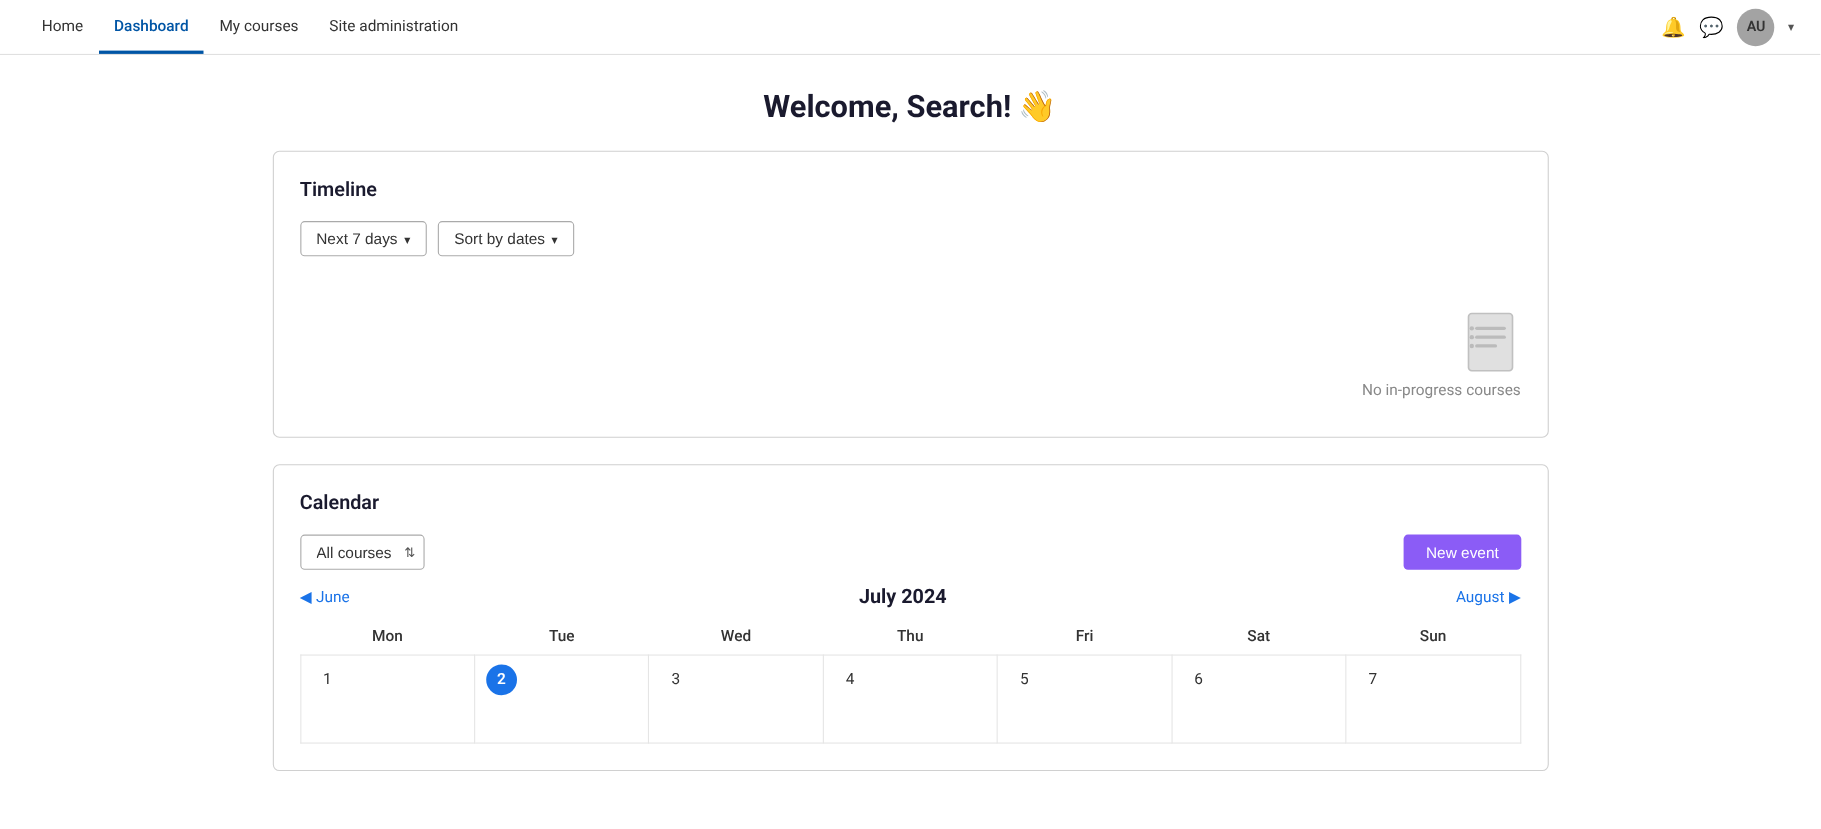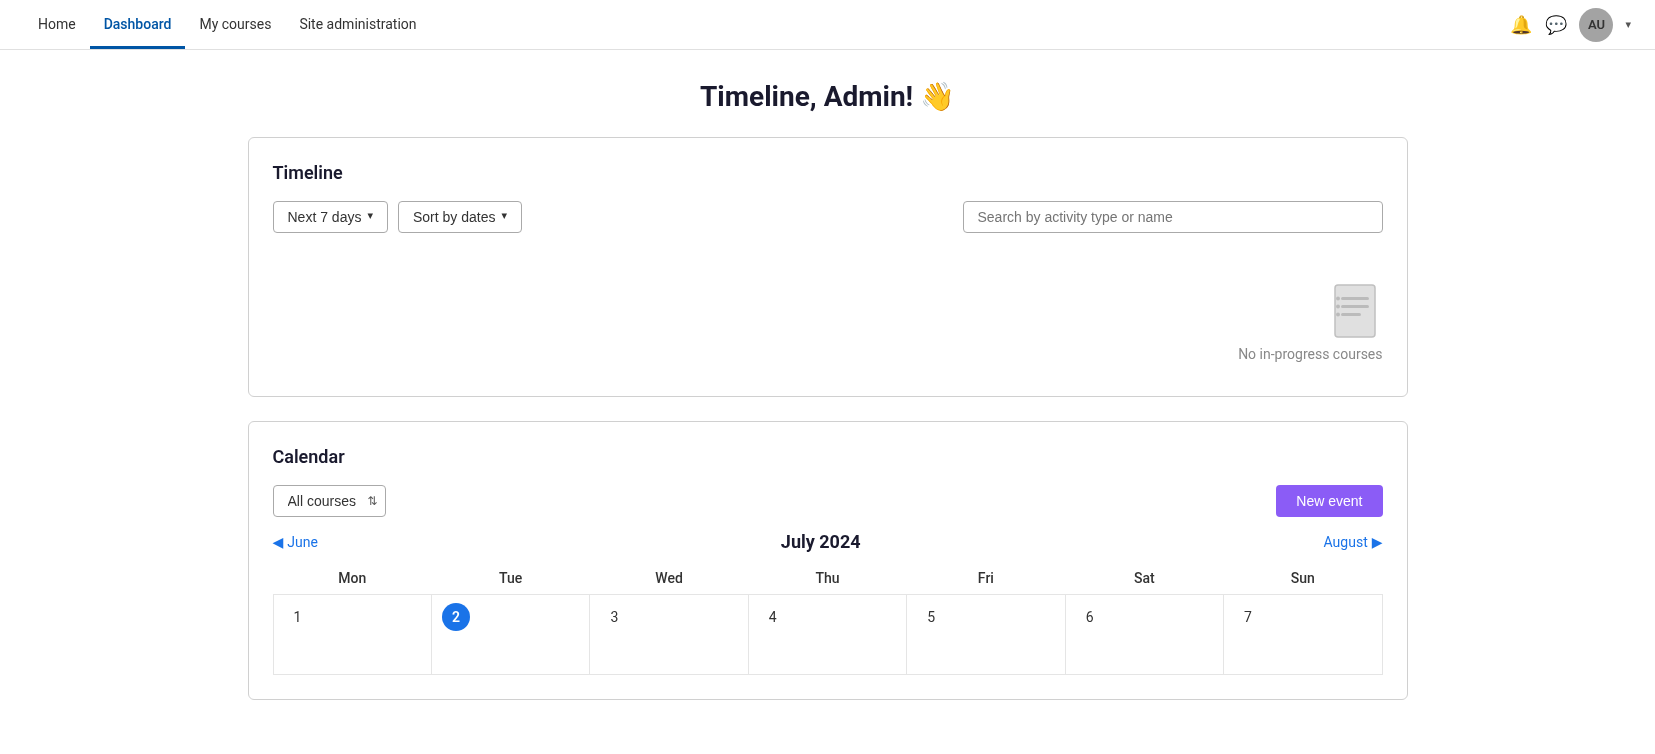--- a/index.html
+++ b/index.html
@@ -33,21 +33,21 @@
     
     .panel {
       border: 1px solid #d0d0d0; border-radius: 6px; padding: 24px;
       margin-bottom: 24px;
     }
     .panel-title { font-size: 18px; font-weight: 600; margin-bottom: 18px; color: #1a1a2e; }
 
     
     .timeline-filters { display: flex; align-items: center; gap: 10px; margin-bottom: 20px; }
     .filter-btn {
-      display: flex; align-items: flex-start; gap: 6px;
+      display: flex; align-items: flex-end; gap: 6px;
       border: 1px solid #aaa; border-radius: 4px; padding: 7px 14px;
       background: #fff; cursor: pointer; font-size: 14px; color: #333;
     }
     .filter-btn .caret { font-size: 11px; }
     .search-box {
       flex: 1; margin-left: auto; max-width: 420px;
       border: 1px solid #aaa; border-radius: 4px; padding: 7px 14px;
       font-size: 14px; color: #888; outline: none; background: #fff;
     }
 
@@ -112,34 +112,33 @@
   <div class="nav-right">
     <span class="nav-icon">🔔</span>
     <span class="nav-icon">💬</span>
     <div class="avatar">AU</div>
     <span class="avatar-caret">▾</span>
   </div>
 </nav>
 
 <div class="main-content">
 
-  <h1 class="welcome-title">Timeline, Admin! 👋</h1>
+  <h1 class="welcome-title">Welcome, Search! 👋</h1>
 
   <div class="panel">
     <div class="panel-title">Timeline</div>
     <div class="timeline-filters">
       <button class="filter-btn">
         <span>Next 7 days</span>
         <span class="caret">▾</span>
       </button>
       <button class="filter-btn">
         <span>Sort by dates</span>
         <span class="caret">▾</span>
       </button>
-      <input class="search-box" type="text" placeholder="Search by activity type or name" style="">
     </div>
     <div class="no-courses">
       <div class="doc-icon">
         <svg viewBox="0 0 56 60" fill="none" xmlns="http://www.w3.org/2000/svg" width="56" height="60">
           <rect x="8" y="2" width="40" height="52" rx="3" fill="#e0e0e0" stroke="#c0c0c0" stroke-width="1.5"></rect>
           <rect x="14" y="14" width="28" height="3" rx="1.5" fill="#bbb"></rect>
           <rect x="14" y="22" width="28" height="3" rx="1.5" fill="#bbb"></rect>
           <rect x="14" y="30" width="20" height="3" rx="1.5" fill="#bbb"></rect>
           <circle cx="11" cy="15.5" r="2" fill="#bbb"></circle>
           <circle cx="11" cy="23.5" r="2" fill="#bbb"></circle>

